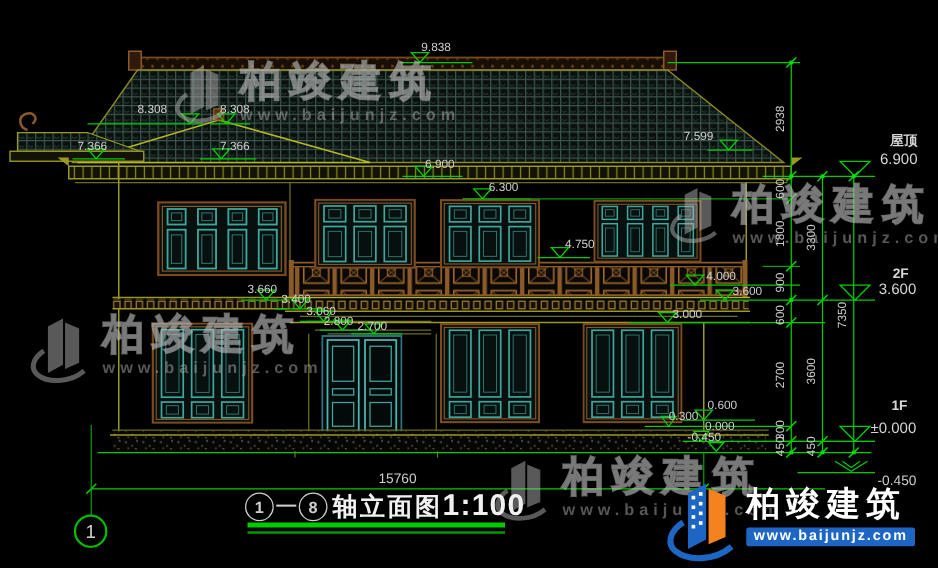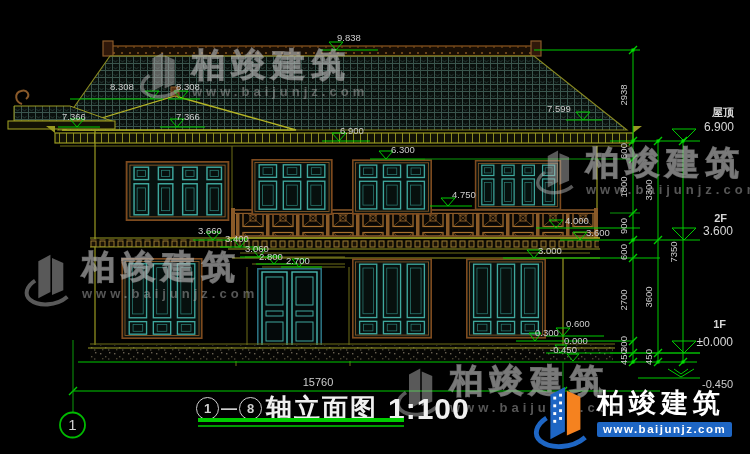--- a/index.html
+++ b/index.html
@@ -26,22 +26,22 @@
   .wm-name{font-weight:bold;font-size:33px;letter-spacing:7px;line-height:1.05;
            color:rgba(170,170,170,0.25);-webkit-text-stroke:1.3px rgba(185,185,185,0.55);white-space:nowrap;}
   .wm-site{font-weight:bold;font-size:13px;letter-spacing:4px;color:rgba(172,172,172,0.5);
            margin-top:1px;white-space:nowrap;}
 
   
   .titleblock{position:absolute;left:196px;top:391px;z-index:4;display:flex;align-items:center;color:#f0f0f0;}
   .axcirc{display:inline-flex;align-items:center;justify-content:center;width:21px;height:21px;
           border:1.7px solid #cfcfcf;border-radius:50%;color:#cfcfcf;font:bold 13px "Liberation Sans",sans-serif;}
   .axdash{color:#cfcfcf;font:bold 16px "Liberation Sans",sans-serif;margin:0 2px;}
-  .tname{font-weight:bold;font-size:26px;letter-spacing:2px;margin-left:4px;white-space:nowrap;text-align:right;}
-  .tscale{font-weight:bold;font-size:30px;margin-left:10px;letter-spacing:1px;}
+  .tname{font-weight:bold;font-size:20px;letter-spacing:2px;margin-left:4px;white-space:nowrap;text-align:right;}
+  .tscale{font-weight:bold;font-size:24px;letter-spacing:1px;}
   .tbar1{position:absolute;left:198px;top:418px;width:206px;height:4px;background:#00cc00;z-index:4;}
   .tbar2{position:absolute;left:198px;top:425px;width:206px;height:2px;background:#009900;z-index:4;}
 
   
   .brand{position:absolute;left:531px;top:381px;z-index:5;display:flex;align-items:flex-start;}
   .brand svg{--la:#1e66c4;--lb:#f5821f;--ls:#1e66c4;--lw:#fff;}
   .brand .b-tx{margin-left:4px;margin-top:8px;}
   .b-name{color:#fff;font-weight:bold;font-size:27px;letter-spacing:5px;line-height:1.1;white-space:nowrap;
           text-shadow:0 0 2px #000;}
   .b-site{display:inline-block;background:#1e66c4;color:#fff;font-weight:bold;font-size:11.5px;

